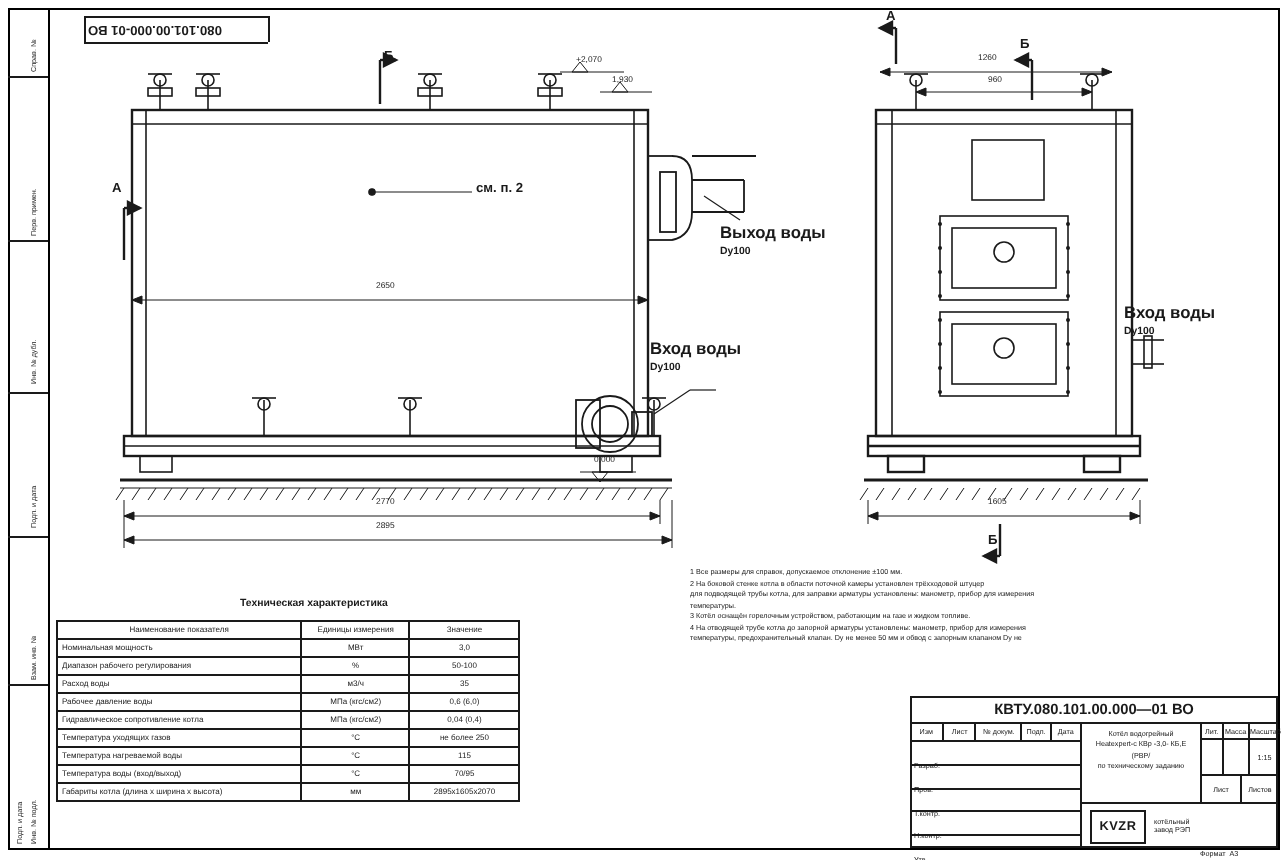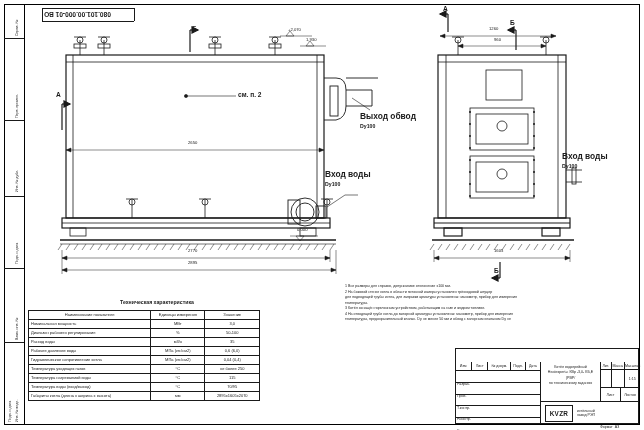--- a/index.html
+++ b/index.html
@@ -318,21 +318,21 @@
   </svg>
 
   <div class="txt md b" style="left:192px;top:26px;">Б</div>
   <div class="txt md b" style="left:56px;top:92px;">А</div>
   <div class="txt md b" style="left:443px;top:6px;">А</div>
   <div class="txt md b" style="left:510px;top:20px;">Б</div>
   <div class="txt md b" style="left:494px;top:268px;">Б</div>
 
   <div class="txt md b" style="left:238px;top:92px;">см. п. 2</div>
 
-  <div class="txt lg" style="left:360px;top:112px;">Выход обвод</div>
+  <div class="txt lg" style="left:360px;top:112px;">Выход воды</div>
   <div class="txt sm b" style="left:360px;top:124px;">Dy100</div>
 
   <div class="txt lg" style="left:325px;top:170px;">Вход воды</div>
   <div class="txt sm b" style="left:325px;top:182px;">Dy100</div>
 
   <div class="txt lg" style="left:562px;top:152px;">Вход воды</div>
   <div class="txt sm b" style="left:562px;top:164px;">Dy100</div>
 
   <div class="txt tiny" style="left:188px;top:141px;">2650</div>
   <div class="txt tiny" style="left:188px;top:249px;">2770</div>
@@ -405,20 +405,23 @@
     <tr>
           <td>Габариты котла (длина х ширина х высота)</td>
           <td class="c">мм</td>
           <td class="c">2895х1605х2070</td>
         </tr>
   </tbody>
     </table>
 
   <div style="position:absolute;left:455px;top:348px;width:184px;height:76px;border:1.2px solid #1a1a1a;box-sizing:border-box;"></div>
 
+  <div style="position:absolute;left:455px;top:348px;width:184px;height:14px;border-bottom:1.2px solid #1a1a1a;box-sizing:border-box;display:flex;align-items:center;justify-content:center;">
+    <span class="b" style="font-size:7.4px;">КВТУ.080.101.00.000—01 ВО</span>
+  </div>
 
   <div style="position:absolute;left:455px;top:362px;width:86px;height:62px;border-right:1px solid #1a1a1a;box-sizing:border-box;">
     <div style="display:flex;height:8px;border-bottom:1px solid #1a1a1a;">
       <span class="xtiny" style="width:17px;border-right:1px solid #1a1a1a;text-align:center;line-height:8px;">Изм</span>
       <span class="xtiny" style="width:16px;border-right:1px solid #1a1a1a;text-align:center;line-height:8px;">Лист</span>
       <span class="xtiny" style="width:23px;border-right:1px solid #1a1a1a;text-align:center;line-height:8px;">№ докум.</span>
       <span class="xtiny" style="width:14px;border-right:1px solid #1a1a1a;text-align:center;line-height:8px;">Подп.</span>
       <span class="xtiny" style="width:15px;text-align:center;line-height:8px;">Дата</span>
     </div>
     <div style="height:11px;border-bottom:1px solid #1a1a1a;"><span class="xtiny" style="padding-left:2px;line-height:11px;">Разраб.</span></div>

